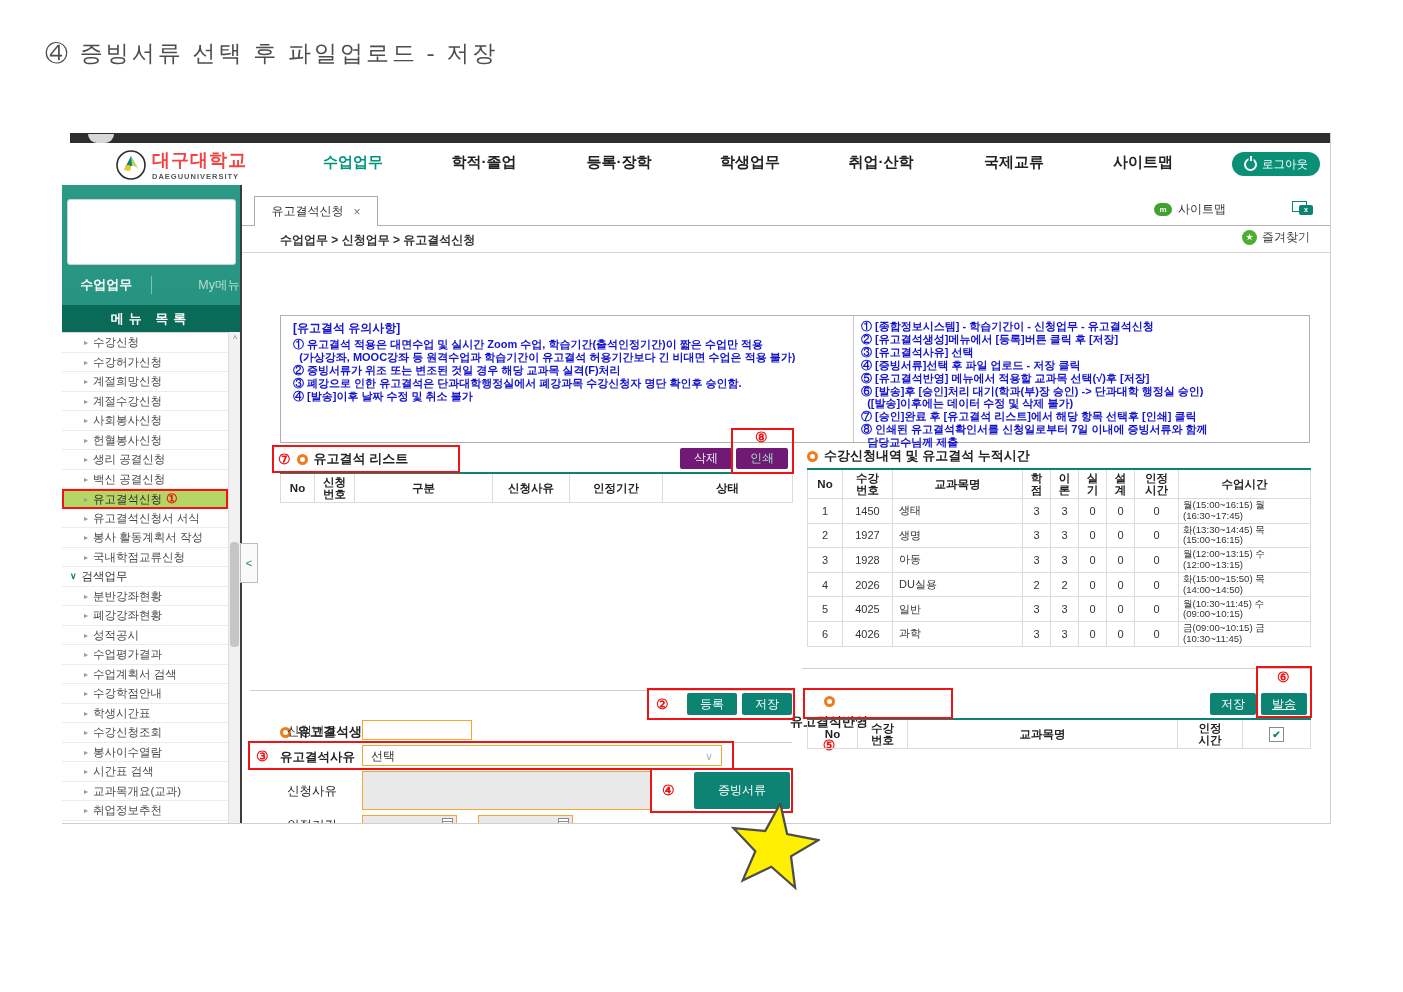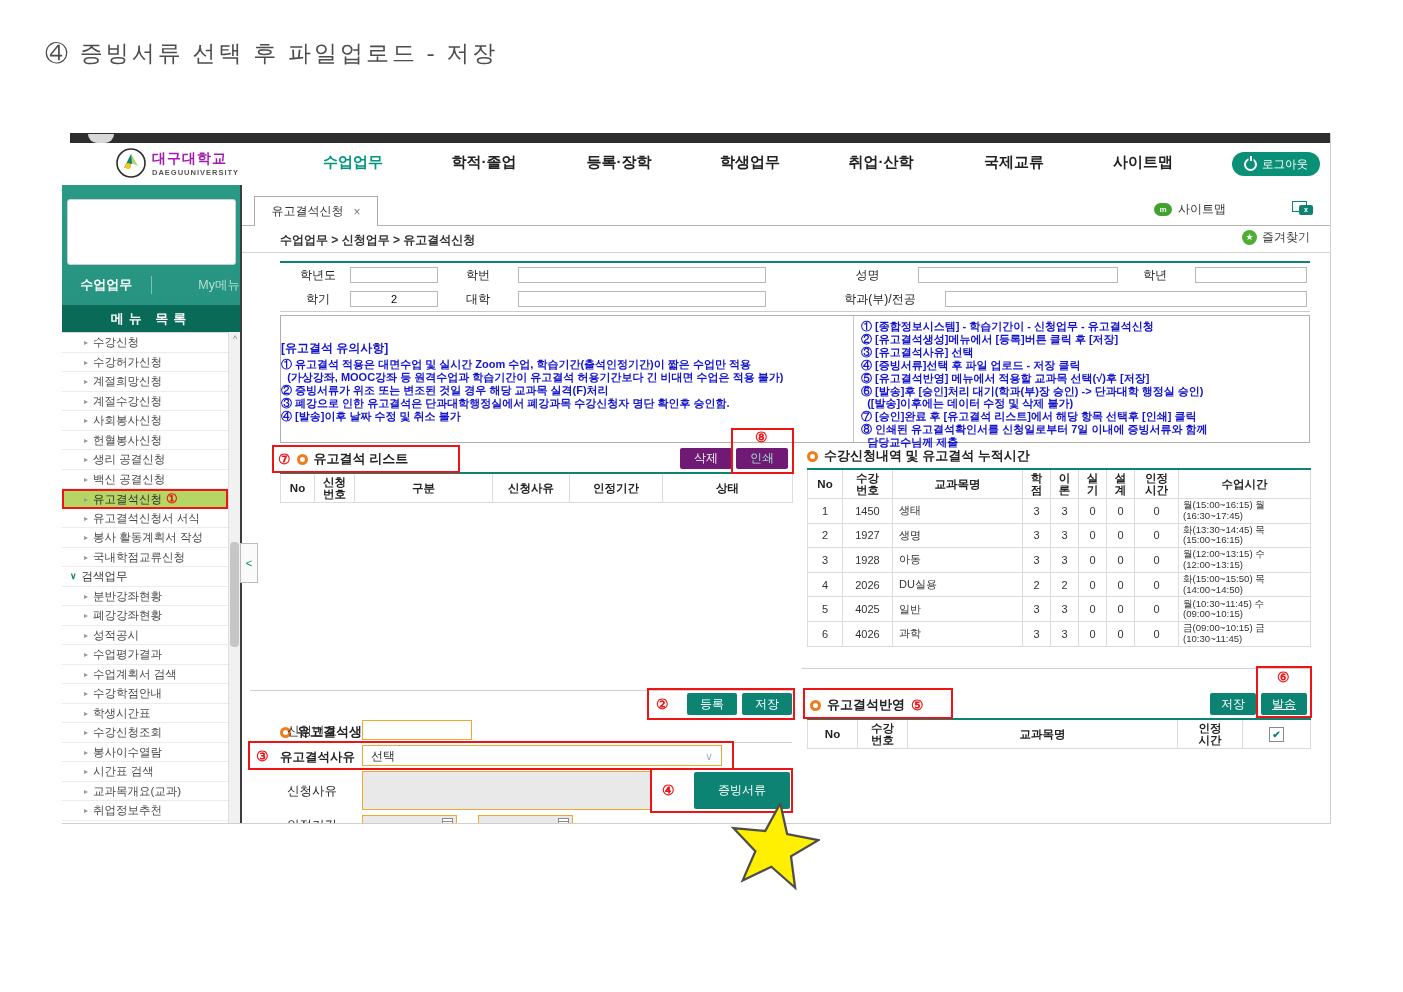--- a/index.html
+++ b/index.html
@@ -7,21 +7,21 @@
   .page-title{position:absolute;left:45px;top:38px;font-family:"Liberation Serif",serif;
     font-size:23px;color:#4d4d4d;letter-spacing:3px;}
   
   .shot{position:absolute;left:62px;top:133px;width:1268px;height:690px;background:#fff;
     border-right:1px solid #cfcfcf;border-bottom:1px solid #cfcfcf;overflow:hidden;}
   .topbar{position:absolute;left:8px;top:0;width:1260px;height:10px;background:#2e2e2e;}
   .blob{position:absolute;left:18px;top:1px;width:26px;height:9px;background:#d8d8d8;border-radius:0 0 12px 12px;}
   
   .appheader{position:absolute;left:8px;top:10px;width:1260px;height:42px;background:#fff;border-bottom:2px solid #0d8374;}
   .logo{position:absolute;left:46px;top:5px;display:flex;align-items:center;gap:6px;}
-  .logo-txt .kr{font-size:14px;font-weight:bold;color:#a21caf;letter-spacing:1px;}
+  .logo-txt .kr{font-size:18px;font-weight:bold;color:#ef4444;letter-spacing:1px;}
   .logo-txt .en{font-size:7.5px;color:#555;letter-spacing:1px;font-weight:bold;}
   .nav-item{position:absolute;top:10px;width:120px;text-align:center;font-size:15px;font-weight:bold;color:#222;cursor:pointer;}
   .nav-item.active{color:#00957d;}
   .logout-btn{position:absolute;left:1162px;top:9px;width:88px;height:24px;background:#0a9076;border-radius:12px;
     color:#fff;font-size:11.5px;display:flex;align-items:center;justify-content:center;gap:5px;cursor:pointer;}
   .power-icon{width:9px;height:9px;border:2px solid #fff;border-radius:50%;position:relative;display:inline-block;}
   .power-icon::before{content:'';position:absolute;left:50%;top:-4px;transform:translateX(-50%);
     width:2px;height:5px;background:#fff;box-shadow:0 0 0 1.5px #0a9076;}
   
   .sidebar{position:absolute;left:0;top:52px;width:178px;height:638px;background:linear-gradient(180deg,#2a9a86,#157a68);}
@@ -206,41 +206,24 @@
     </div>
 
     <div class="crumbrow">
       <div class="crumb">수업업무 &gt; 신청업무 &gt; 유고결석신청</div>
       <div class="fav">
         <span class="fav-icon">★</span>
         <span>즐겨찾기</span>
       </div>
     </div>
 
-    <div class="sform">
-      <div class="sf-label" style="left:8px;top:0;width:60px;">학년도</div>
-      <input class="sf-input" style="left: 70px; top: 4px; width: 88px;">
-      <div class="sf-label" style="left:168px;top:0;width:60px;">학번</div>
-      <input class="sf-input" style="left: 238px; top: 4px; width: 248px;">
-      <div class="sf-label" style="left:540px;top:0;width:95px;">성명</div>
-      <input class="sf-input" style="left: 638px; top: 4px; width: 200px;">
-      <div class="sf-label" style="left:845px;top:0;width:60px;">학년</div>
-      <input class="sf-input" style="left: 915px; top: 4px; width: 112px;">
-
-      <div class="sf-label" style="left:8px;top:24px;width:60px;">학기</div>
-      <div class="sf-val" style="left:70px;top:28px;width:88px;">2</div>
-      <div class="sf-label" style="left:168px;top:24px;width:60px;">대학</div>
-      <input class="sf-input" style="left: 238px; top: 28px; width: 248px;">
-      <div class="sf-label" style="left:540px;top:24px;width:120px;">학과(부)/전공</div>
-      <input class="sf-input" style="left: 665px; top: 28px; width: 362px;">
-    </div>
 
     <div class="notice">
       <div class="notice-div"></div>
-      <div class="ncol" style="left:0;width:556px;margin-top:20px;">
+      <div class="ncol" style="left:12px;width:556px;">
         <div class="ntitle">[유고결석 유의사항]</div>
         <div id="notice-left-lines">
             <div class="nline">① 유고결석 적용은 대면수업 및 실시간 Zoom 수업, 학습기간(출석인정기간)이 짧은 수업만 적용</div>
             <div class="nline">  (가상강좌, MOOC강좌 등 원격수업과 학습기간이 유고결석 허용기간보다 긴 비대면 수업은 적용 불가)</div>
             <div class="nline">② 증빙서류가 위조 또는 변조된 것일 경우 해당 교과목 실격(F)처리</div>
             <div class="nline">③ 폐강으로 인한 유고결석은 단과대학행정실에서 폐강과목 수강신청자 명단 확인후 승인함.</div>
             <div class="nline">④ [발송]이후 날짜 수정 및 취소 불가</div>
           </div>
       </div>
       <div class="ncol" style="left:580px;width:484px;">
@@ -430,21 +413,21 @@
     <div class="flabel" style="left:45px;top:632px;">인정기간</div>
     <div class="dateinput" style="left:120px;top:630px;width:95px;height:18px;">
       <span class="cal-icon"></span>
     </div>
     <div class="flabel" style="left:222px;top:632px;">~</div>
     <div class="dateinput" style="left:236px;top:630px;width:95px;height:18px;">
       <span class="cal-icon"></span>
     </div>
 
     <div class="redbox" style="left:561px;top:503px;width:150px;height:31px;"></div>
-    <div class="sec-title" style="position:absolute;left:568px;top:511px;">
+    <div class="sec-title" style="position:absolute;left:548px;top:511px;flex-direction:column;">
       <span class="bullet"></span>
       <span>유고결석반영</span>
       <span class="cnum">⑤</span>
     </div>
     <div class="tbtn" style="left:968px;top:508px;width:46px;">저장</div>
     <div class="tbtn" style="left:1019px;top:508px;width:46px;text-decoration:underline;">발송</div>
     <div class="redbox" style="left:1014px;top:481px;width:56px;height:52px;"></div>
     <div class="cnum" style="position:absolute;left:1035px;top:484px;">⑥</div>
 
     <table class="ttable" style="position:absolute;left:565px;top:533px;width:503px;">

